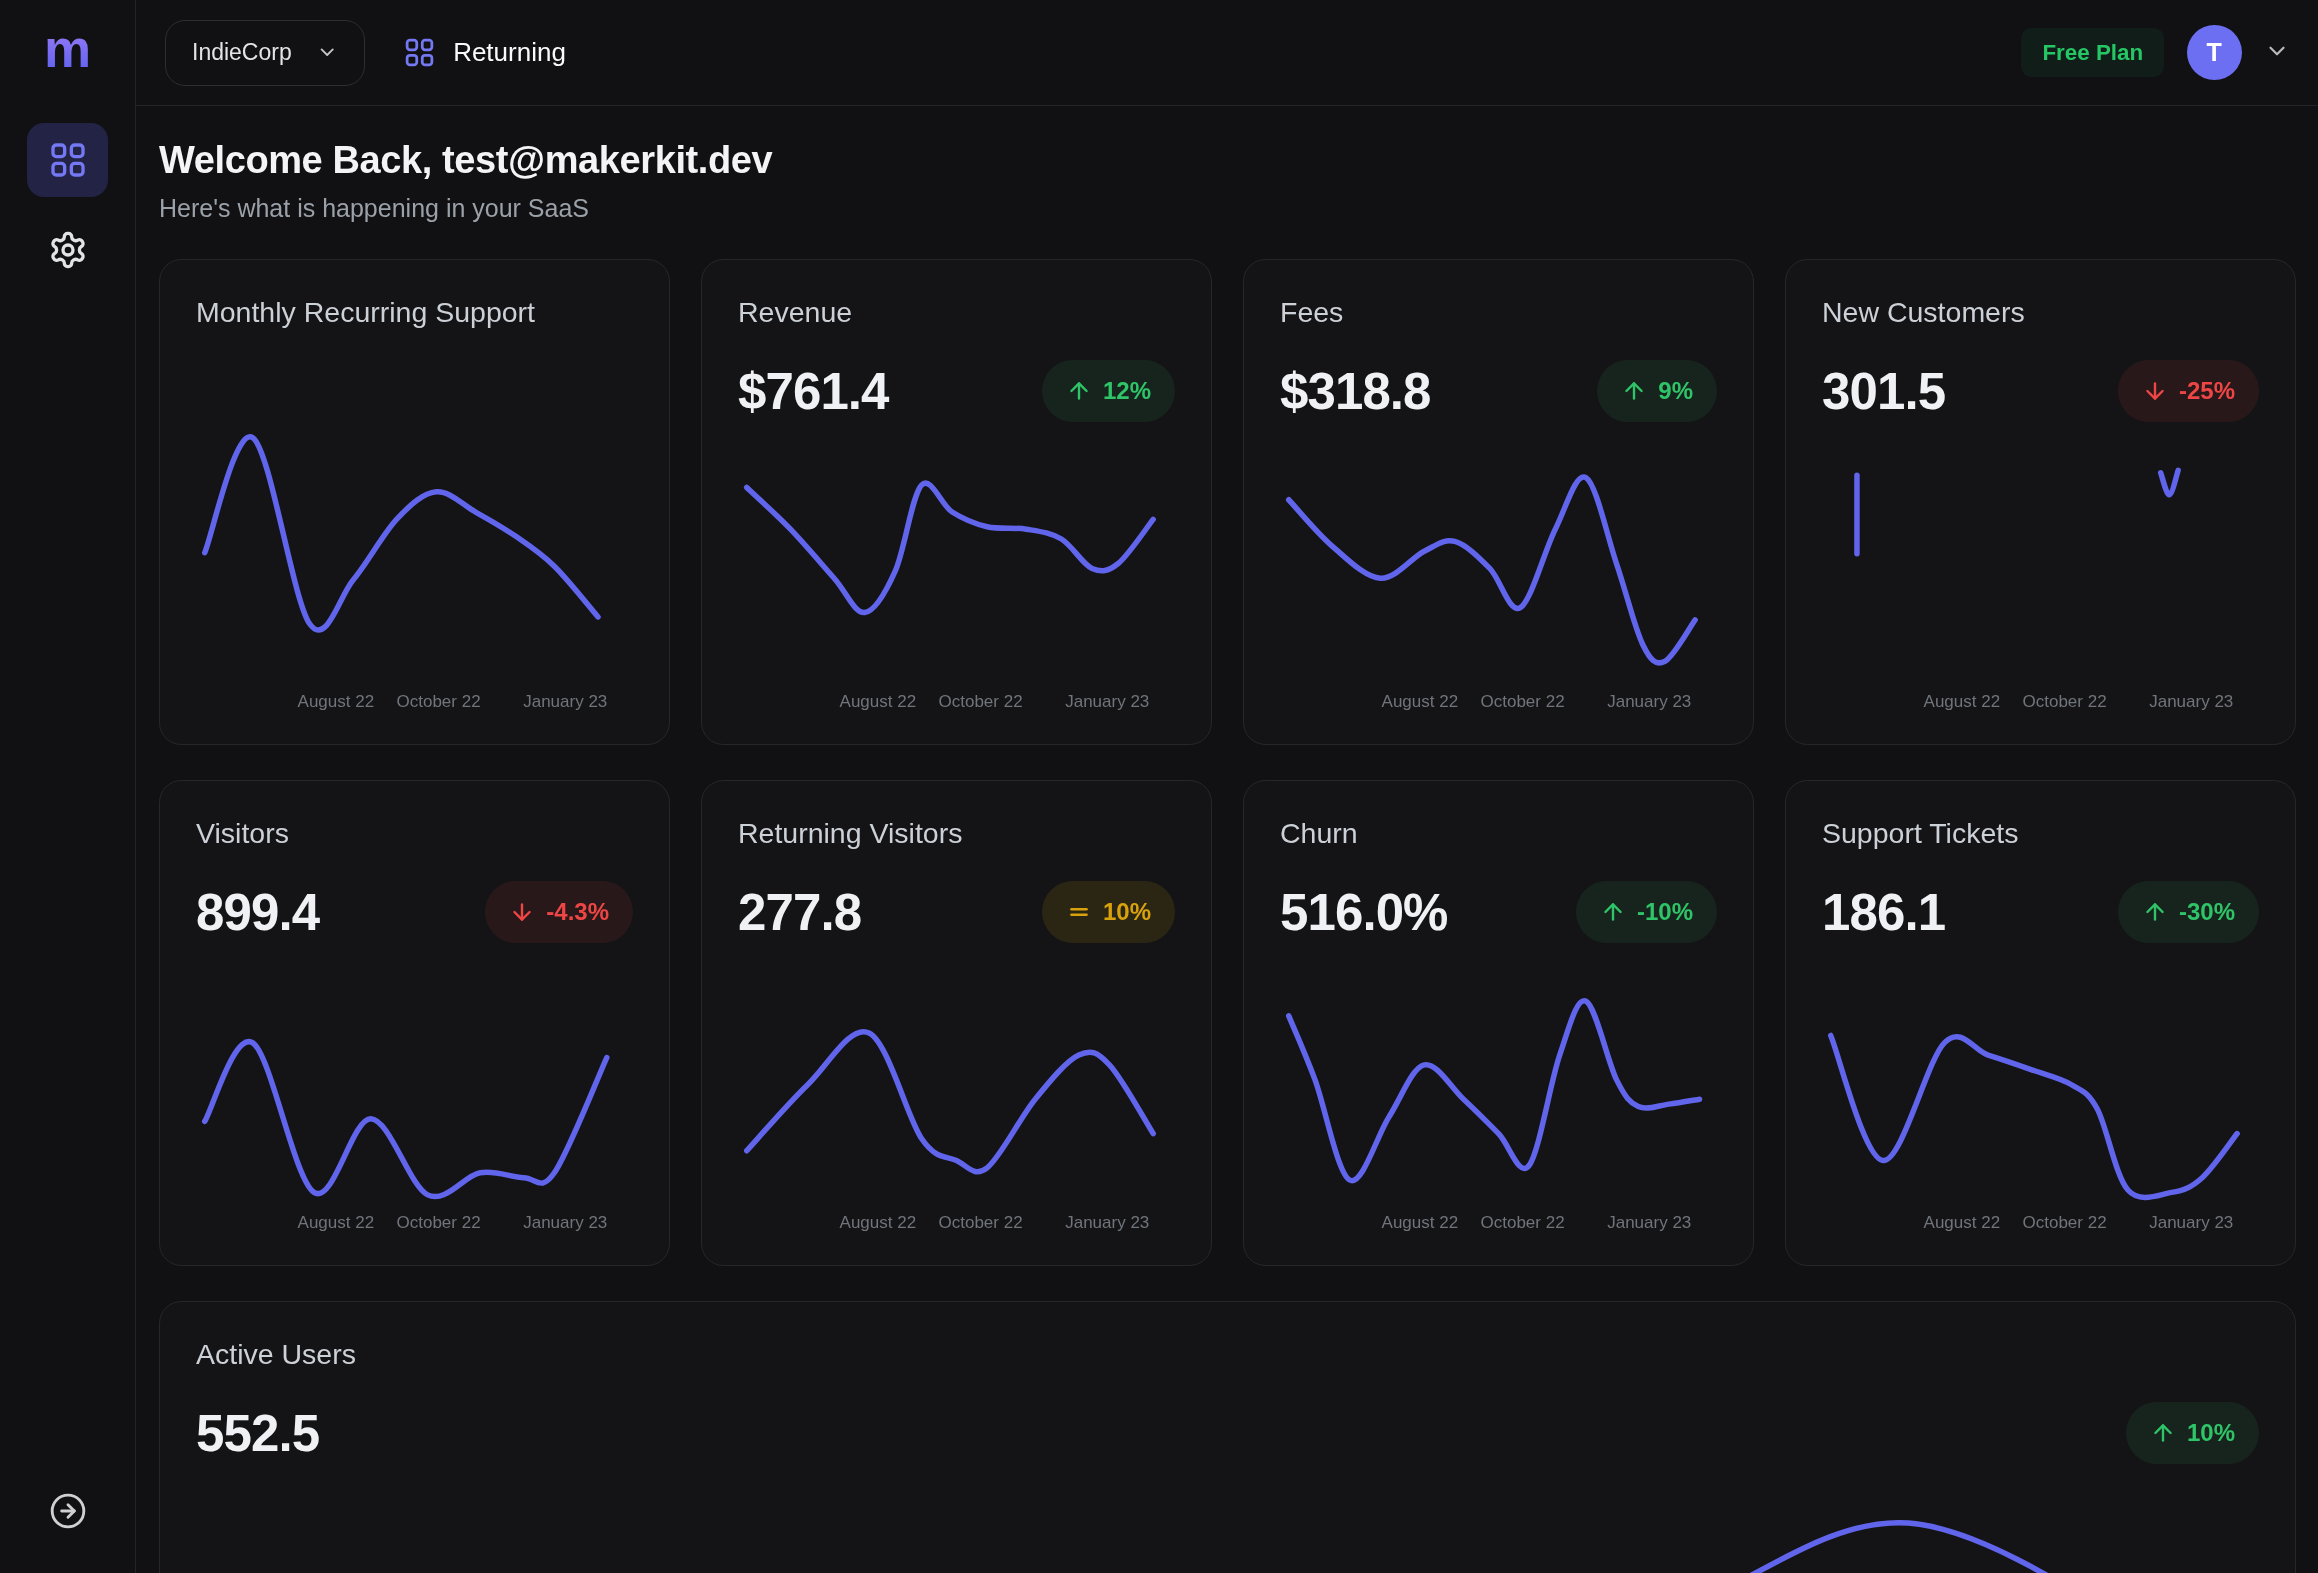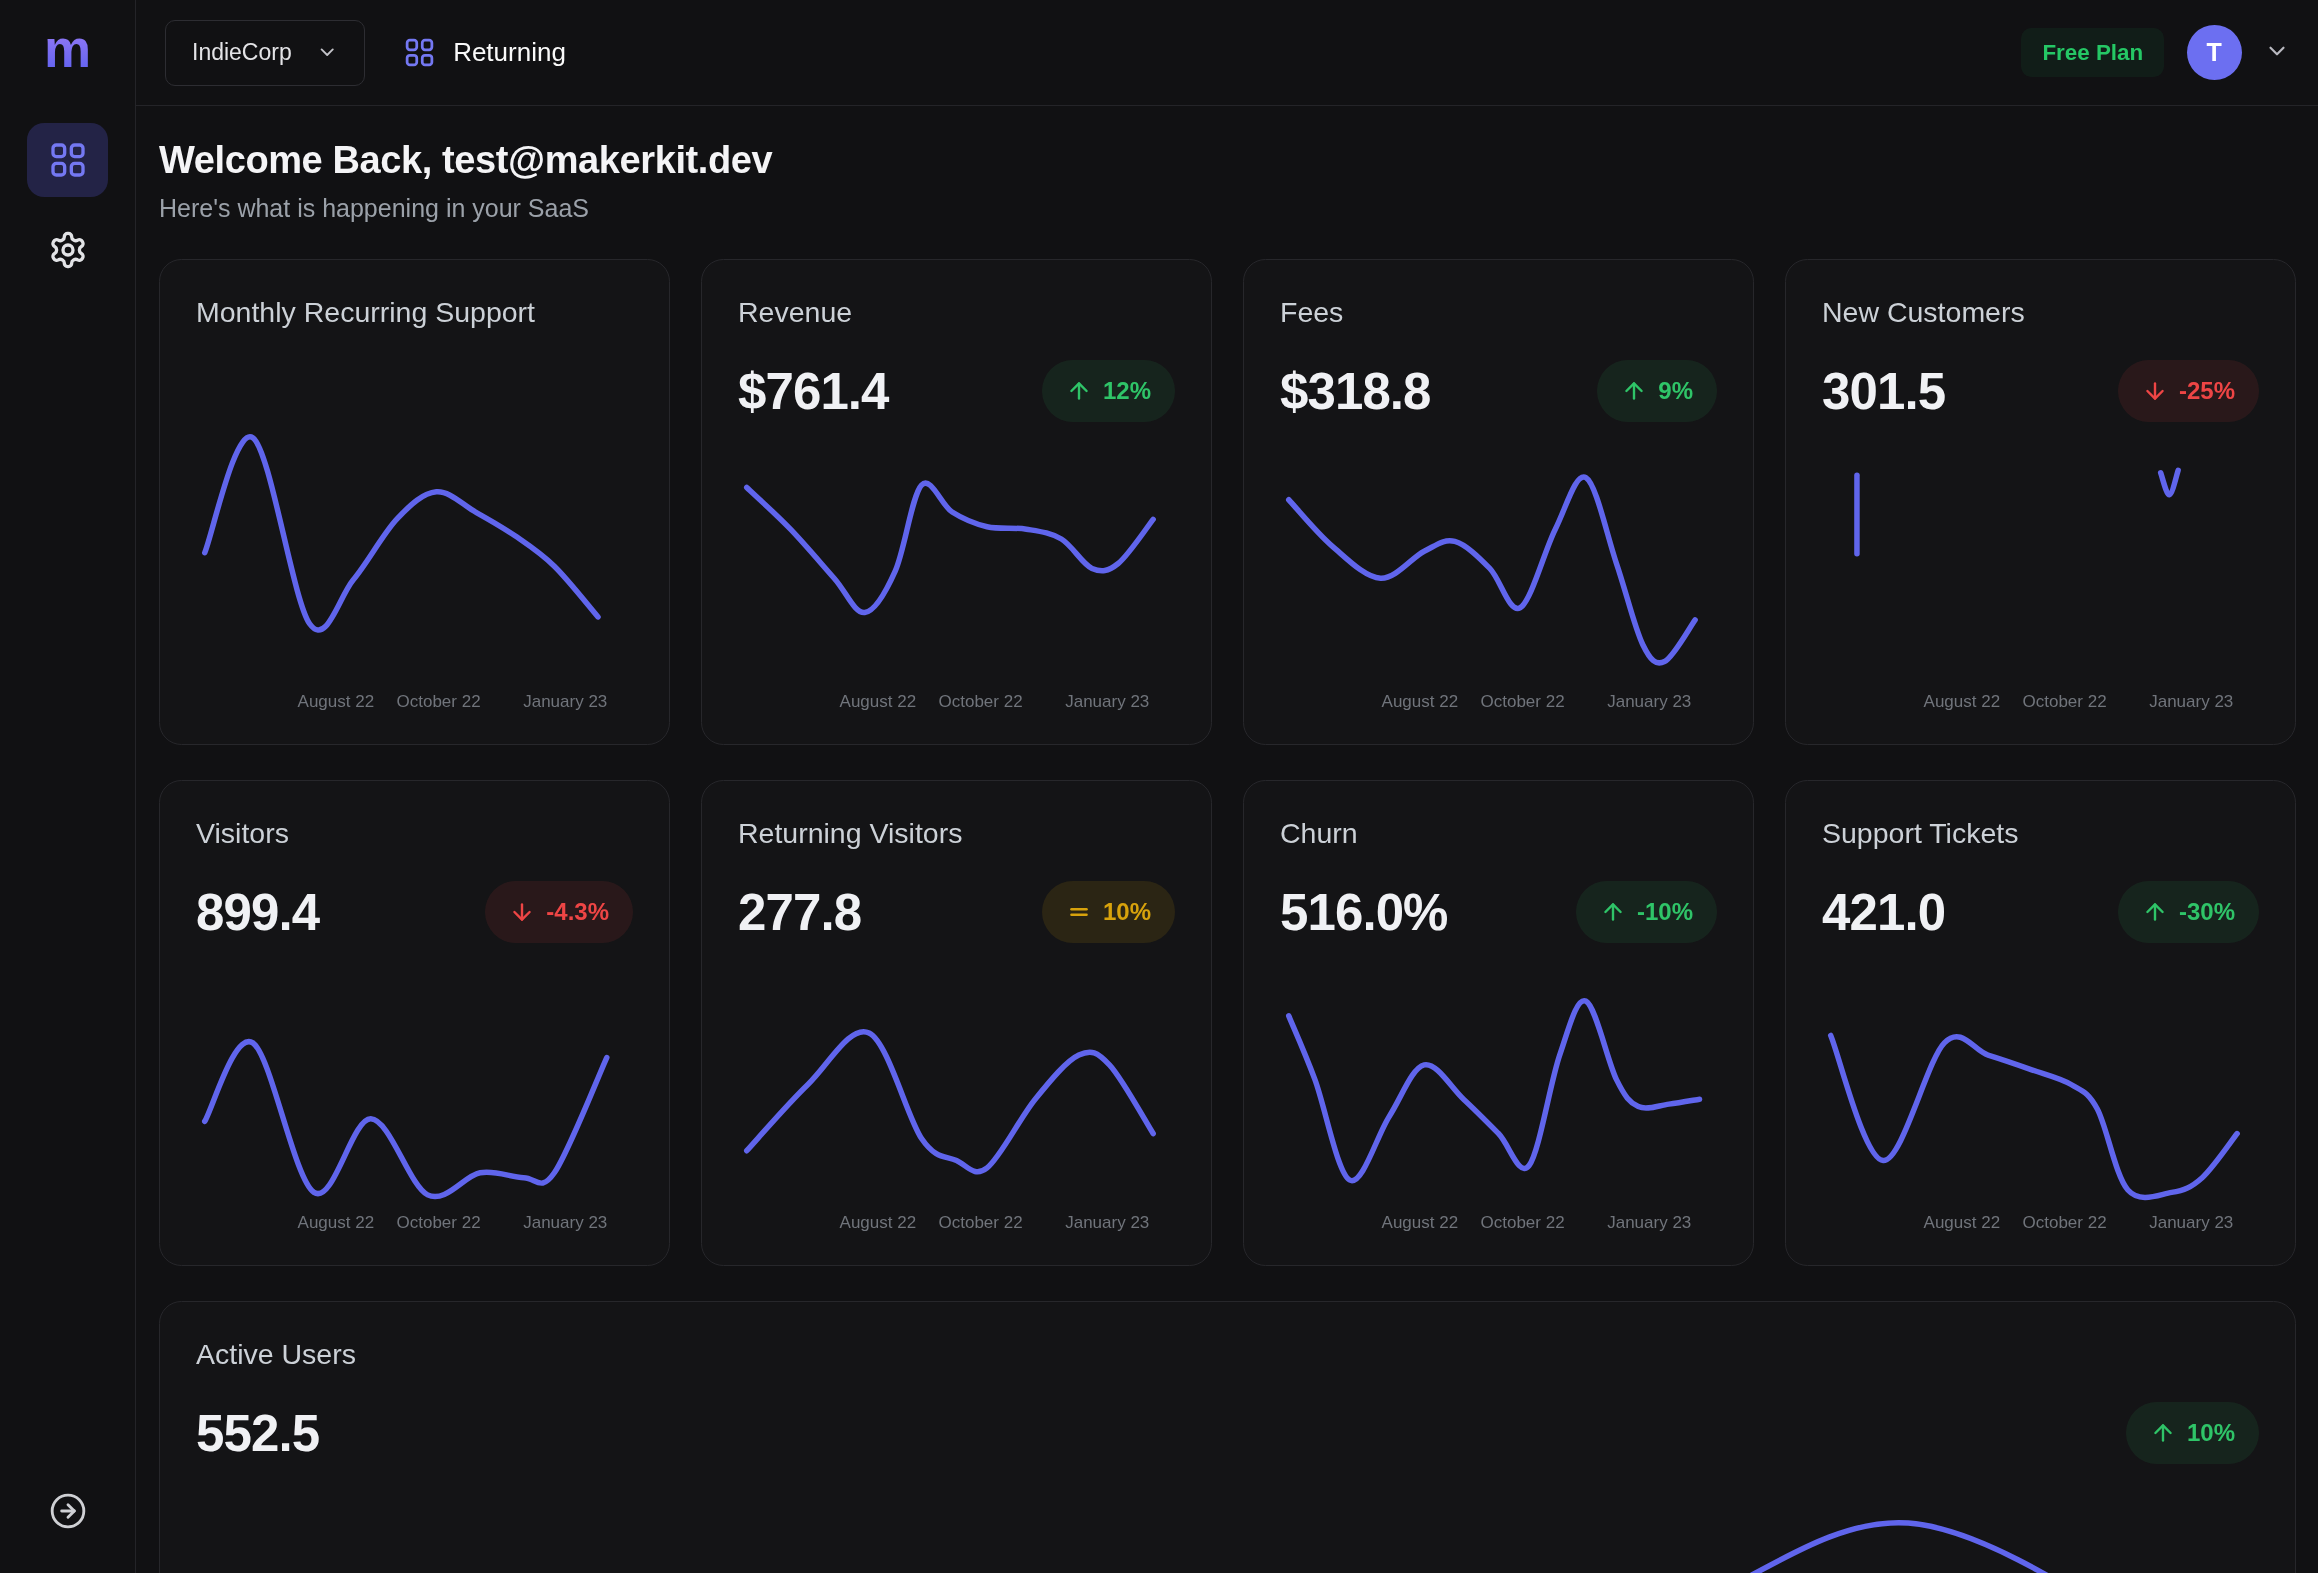--- a/index.html
+++ b/index.html
@@ -37,21 +37,21 @@
   .collapse-btn svg { width:38px; height:38px; color:#cfd0d4; }
 
   
   .topbar {
     position:absolute; left:136px; top:0; right:0; height:106px;
     border-bottom:0.9px solid #242428;
     display:flex; align-items:center; padding:0 29px; gap:38px;
   }
   .org-switcher {
     display:flex; align-items:center; gap:24px; height:66px; padding:0 26px;
-    border:0.9px solid #2d2d32; border-radius:10px; background:transparent;
+    border:0.9px solid #2d2d32; border-radius:20px; background:transparent;
     color:#e4e4e7; font-size:23px; font-family:inherit; cursor:pointer;
   }
   .org-switcher svg { width:22.4px; height:22.4px; color:#c3c3c9; }
   .nav-crumb { display:flex; align-items:center; gap:17px; cursor:pointer; }
   .nav-crumb svg { width:33px; height:33px; color:#7478f2; }
   .nav-crumb .crumb-label { color:#fafafa; font-size:26px; font-weight:500; }
   .topbar-right { margin-left:auto; display:flex; align-items:center; gap:22.4px; }
   .plan-badge {
     color:#25c765; background:rgba(34,197,94,.07); font-size:22.4px; font-weight:700;
     padding:11.2px 21px; border-radius:10.4px; cursor:pointer;
@@ -324,21 +324,21 @@
       <div class="x-labels">
               <span class="x-label" style="left: 32%;">August 22</span>
               <span class="x-label" style="left: 55.5%;">October 22</span>
               <span class="x-label" style="left: 84.5%;">January 23</span>
             </div>
     </div>
   </article>
         <article class="card">
     <h3 class="card-title">Support Tickets</h3>
     <div class="value-row">
-      <div class="card-value">421.0</div>
+      <div class="card-value">186.1</div>
       <div class="badge green">
         <span class="badge-icon">
                 <svg viewBox="0 0 24 24" fill="none" stroke="currentColor" stroke-width="2.2" stroke-linecap="round" stroke-linejoin="round">
                   <path d="M12 19V5"></path>
                   <path d="m5 12 7-7 7 7"></path>
                 </svg>
               </span>
         <span class="badge-label">-30%</span>
       </div>
     </div>

